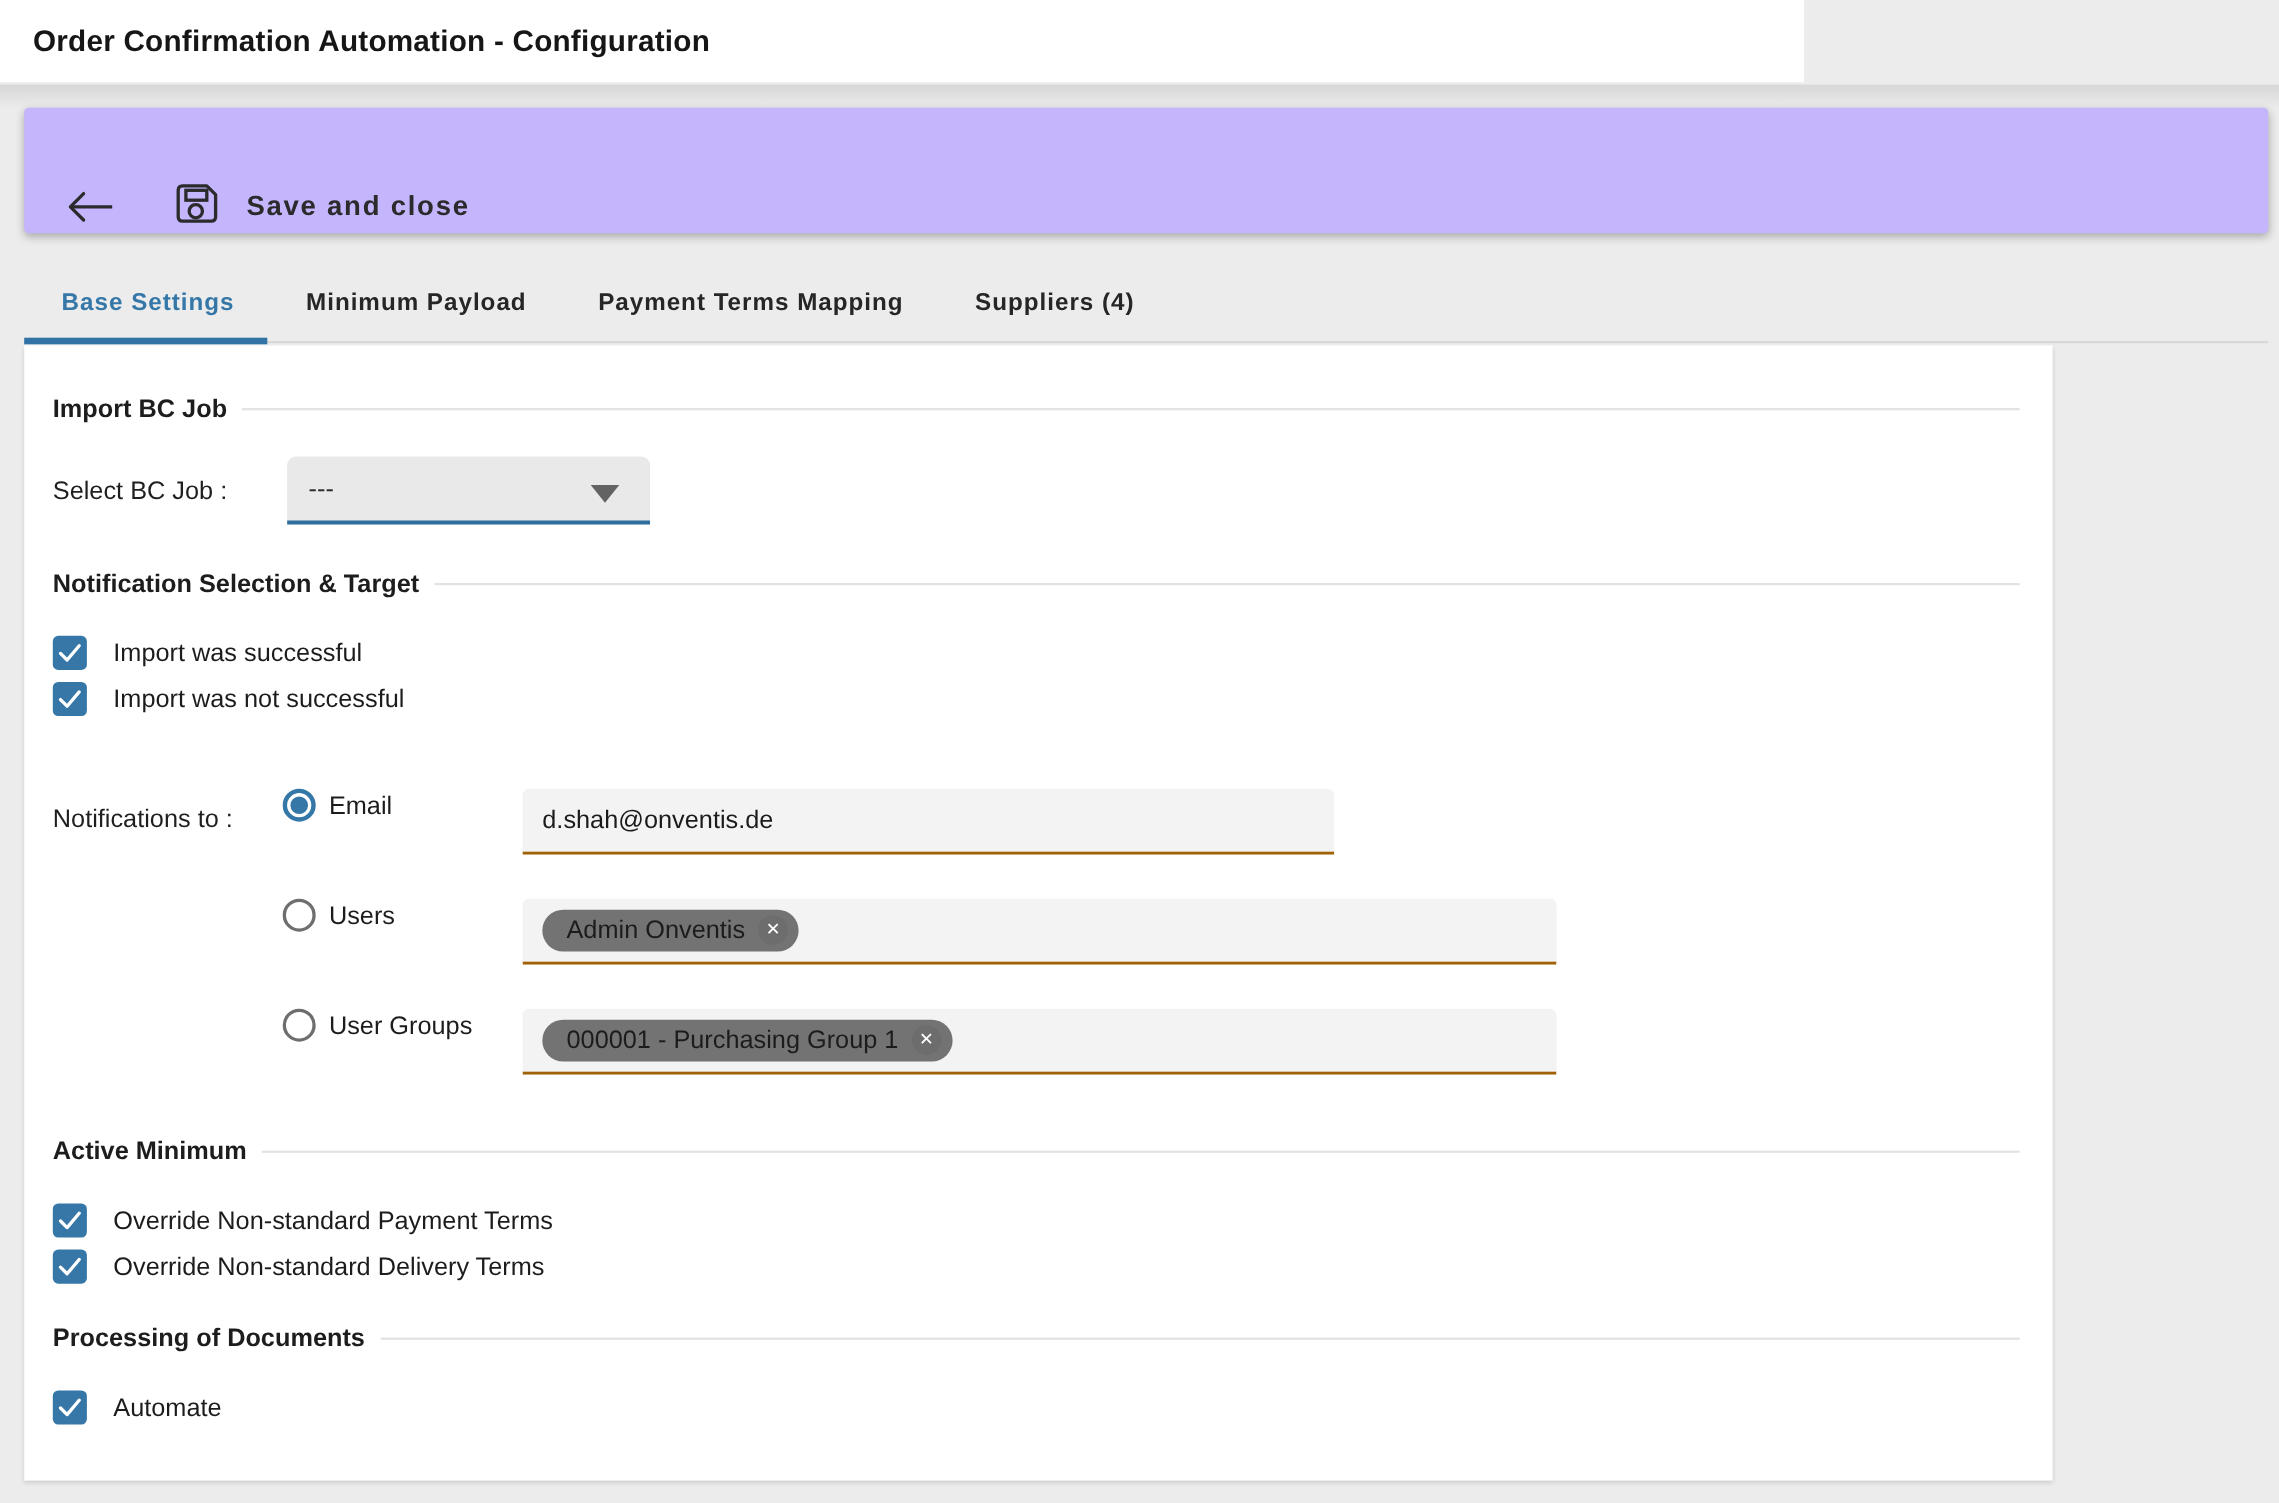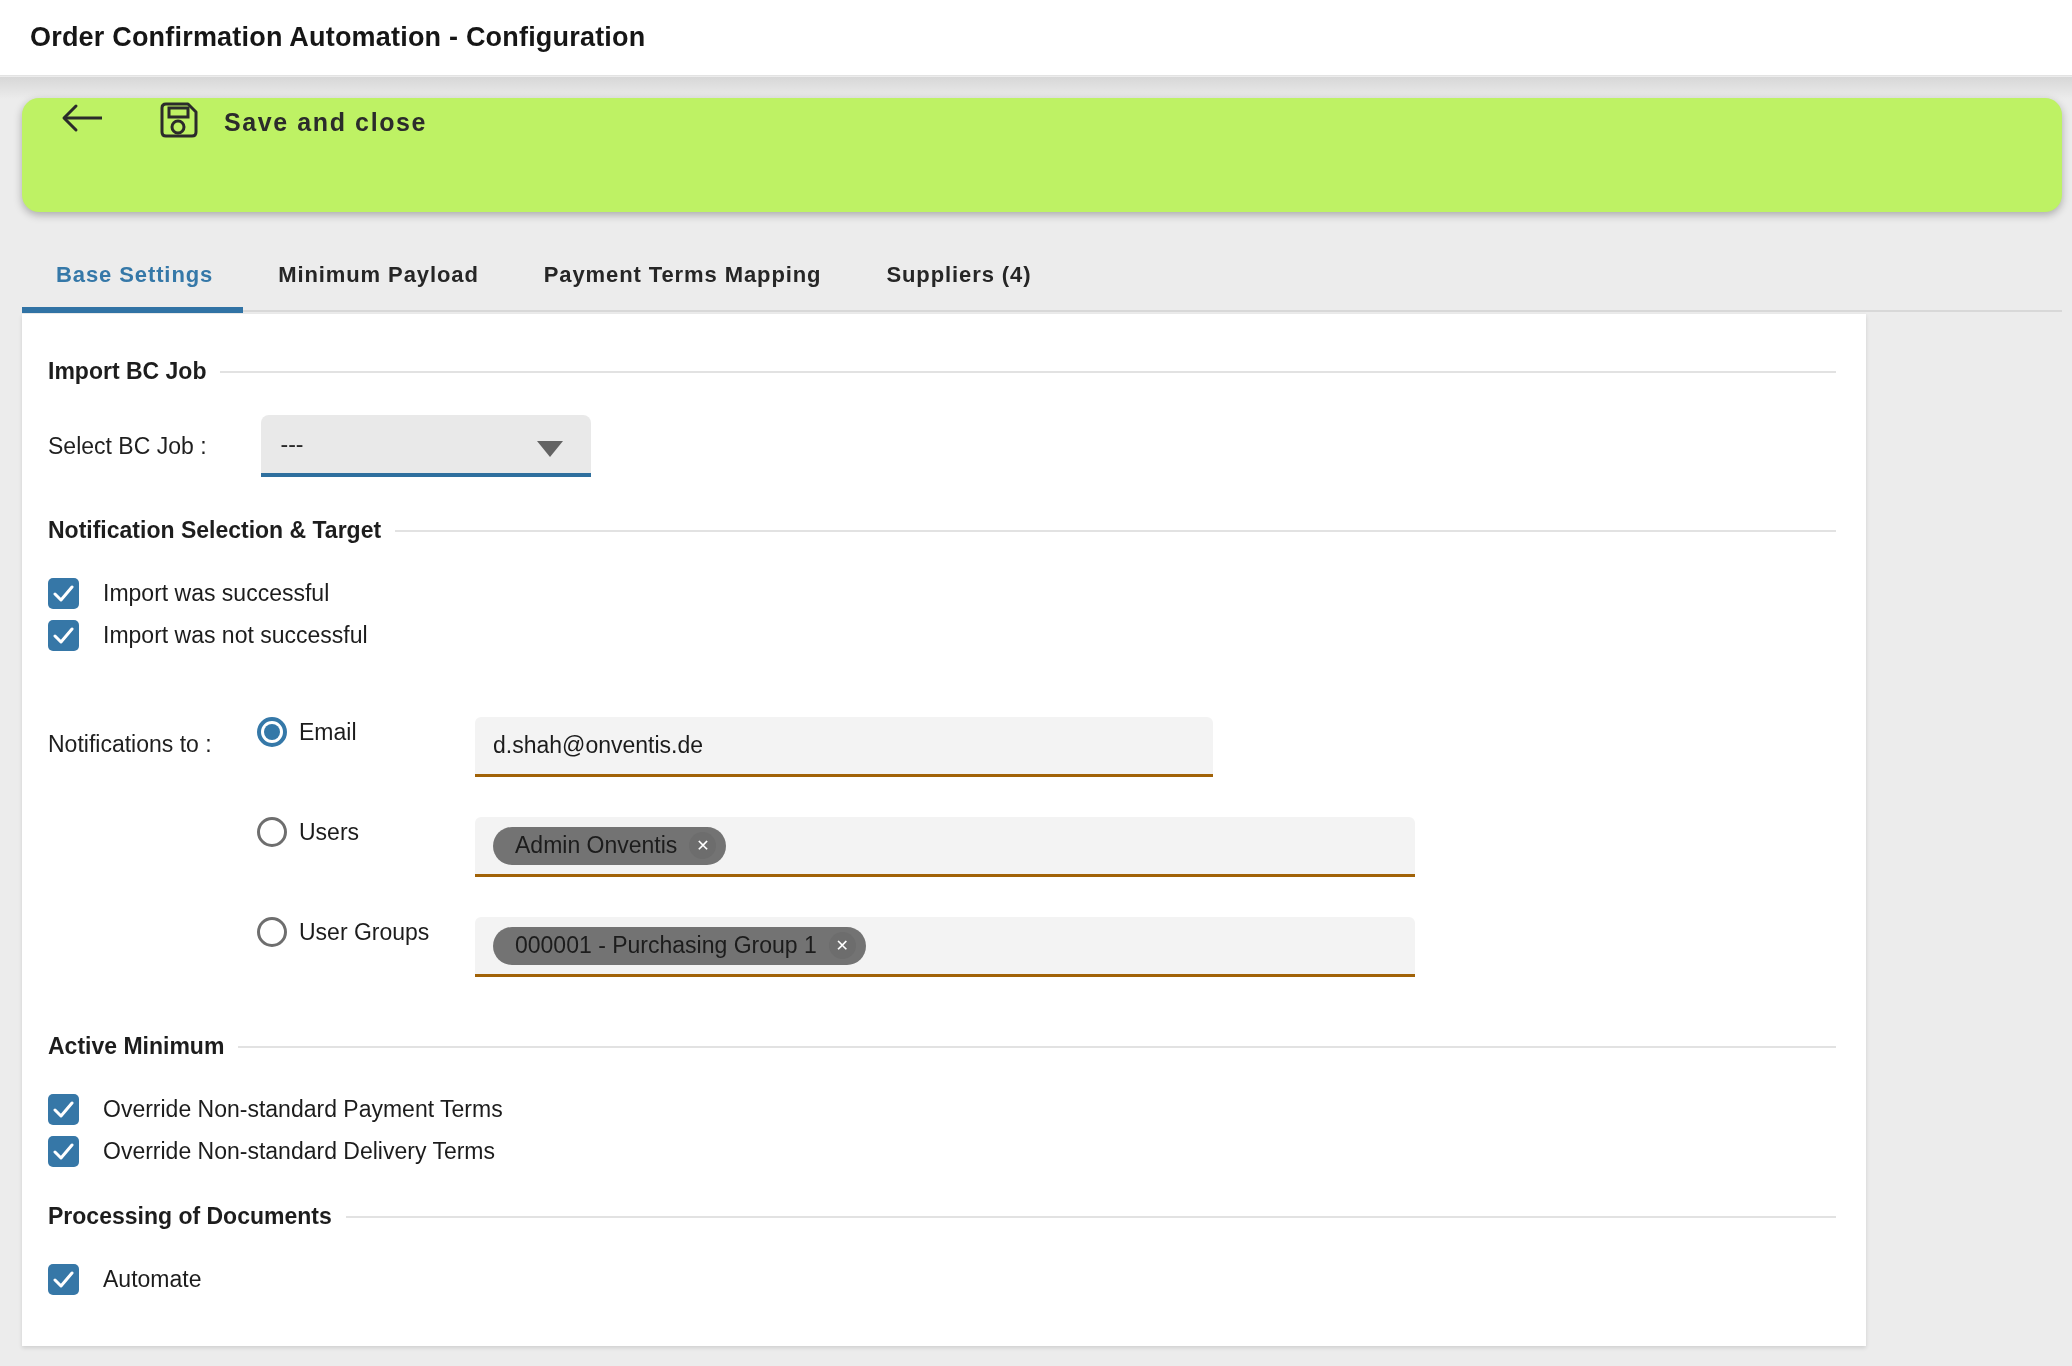--- a/index.html
+++ b/index.html
@@ -2,36 +2,36 @@
 <html><head>
 <meta charset="utf-8">
 <style>
   * { margin:0; padding:0; box-sizing:border-box; }
   html,body { background:#ececec; }
   body { font-family:"Liberation Sans","DejaVu Sans",sans-serif; color:#1f1f1f; }
   .page { position:relative; width:2072px; height:1366px; background:#ececec; overflow:hidden; }
 
   
   .app-header {
-    position:absolute; left:0; top:0; width:2072px; height:76px;
+    position:absolute; left:0; top:0; width:1640px; height:76px;
     background:#ffffff; border-bottom:1px solid #e3e3e3;
     display:flex; align-items:center; padding-left:30px; z-index:5;
   }
   .app-header h1 { font-size:27px; font-weight:bold; color:#161616; letter-spacing:0.2px; }
   .header-shadow {
     position:absolute; left:0; top:77px; width:2072px; height:22px;
     background:linear-gradient(#d7d7d7, #ececec); z-index:1;
   }
 
   
   .toolbar-card {
     position:absolute; left:22px; top:98px; width:2040px; height:114px;
-    background:#bef264; border-radius:17px;
+    background:#c4b5fd; border-radius:4px;
     box-shadow:0 3px 8px rgba(0,0,0,0.28);
-    display:flex; align-items:flex-start; z-index:4;
+    display:flex; align-items:flex-end; z-index:4;
   }
   .back-btn { width:44px; height:44px; margin-left:38px; display:flex; align-items:center; justify-content:center; cursor:pointer; }
   .save-btn { display:flex; align-items:center; margin-left:52px; cursor:pointer; }
   .save-btn .save-label { font-size:25px; font-weight:bold; color:#2b2b2b; letter-spacing:1.6px; margin-left:24px; }
 
   
   .tab-bar {
     position:absolute; left:22px; top:240px; width:2040px; height:72px;
     display:flex; align-items:center; padding-left:34px; column-gap:65px;
     border-bottom:2px solid #d8d8d8;

